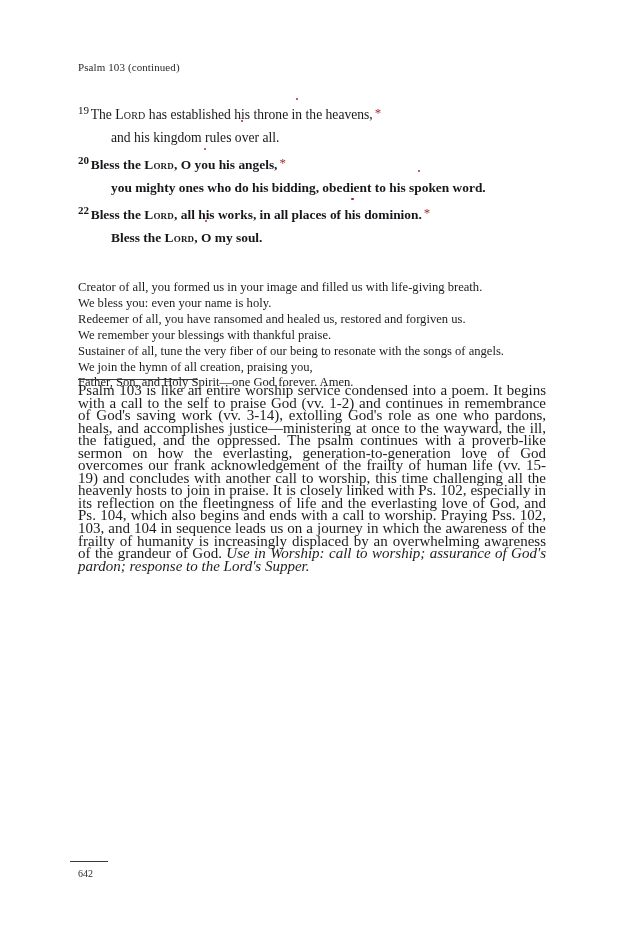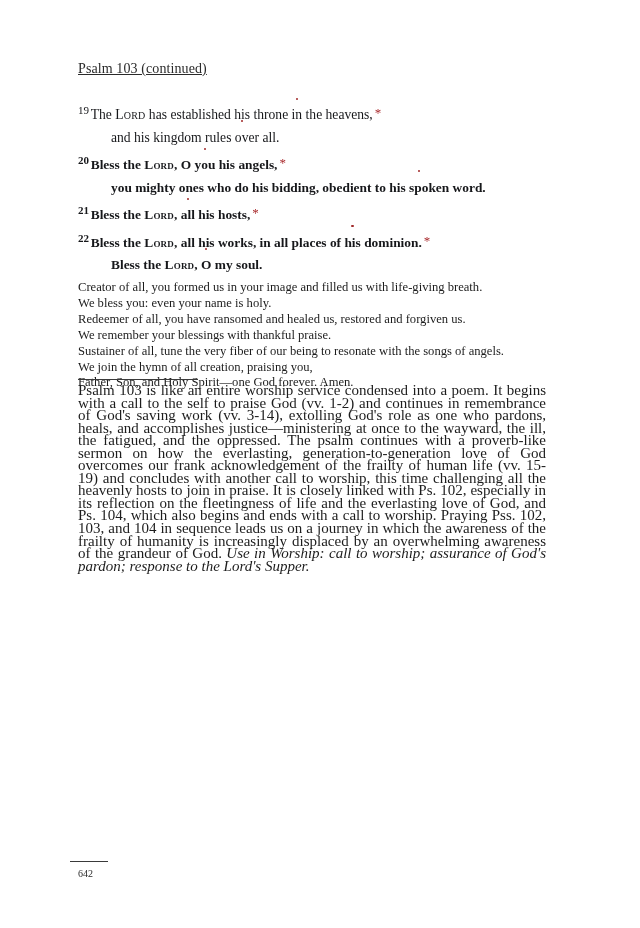--- a/index.html
+++ b/index.html
@@ -23,24 +23,23 @@
     left: 0; top: 0;
     width: 640px;
     height: 928px;
   }
 
   
   .running-head {
     position: absolute;
     left: 78px;
     top: 61px;
-    font-size: 14px;
+    font-size: 11px;
     letter-spacing: .1px;
     color: #2a2a2a;
-    text-decoration: underline;
   }
 
   
   .psalm {
     position: absolute;
     left: 78px;
     top: 99px;
     width: 480px;
   }
   .vline {
@@ -150,21 +149,20 @@
 
 <div class="page">
 
   <div class="running-head">Psalm 103 (continued)</div>
 
   <div class="psalm" id="psalm-block">
       <div class="vline"><span class="vnum">19</span><span>The </span><span class="smallcaps">Lord</span><span> has established his throne </span><span class="pt">in</span><span> the heavens,</span><span class="ast">*</span></div>
       <div class="vline indent"><span>and his kingdom rules </span><span class="pt">ov</span><span>er all.</span></div>
       <div class="vline bold"><span class="vnum">20</span><span>Bless the </span><span class="smallcaps">Lord</span><span>, O </span><span class="pt">you</span><span> his angels,</span><span class="ast">*</span></div>
       <div class="vline bold indent"><span>you mighty ones who do his bidding, obedient to his </span><span class="pt">spo</span><span>ken word.</span></div>
-      <div class="vline bold"><span class="vnum">21</span><span>Bless the </span><span class="smallcaps">Lord</span><span>, </span><span class="pt">all</span><span> his hosts,</span><span class="ast">*</span></div>
       <div class="vline bold"><span class="vnum">22</span><span>Bless the </span><span class="smallcaps">Lord</span><span>, all his works, in all places of </span><span class="pt">his</span><span> dominion.</span><span class="ast">*</span></div>
       <div class="vline bold indent"><span>Bless the </span><span class="smallcaps">Lord</span><span>, </span><span class="pt">O</span><span> my soul.</span></div>
     </div>
 
   <div class="prayer" id="prayer-block">
       <div><span>Creator of all, you formed us in your image and filled us with life-giving breath.</span></div>
       <div><span>We bless you: even your name is holy.</span></div>
       <div><span>Redeemer of all, you have ransomed and healed us, restored and forgiven us.</span></div>
       <div><span>We remember your blessings with thankful praise.</span></div>
       <div><span>Sustainer of all, tune the very fiber of our being to resonate with the songs of angels.</span></div>

